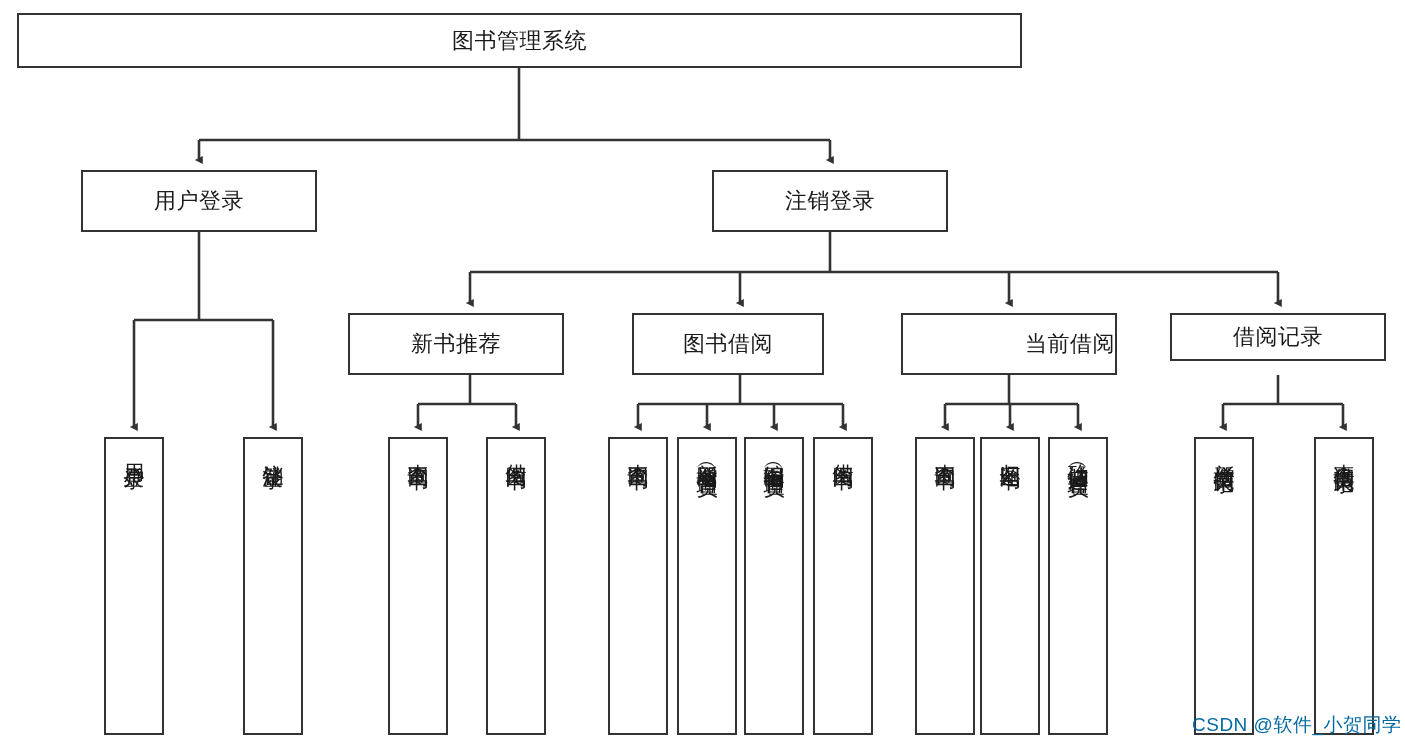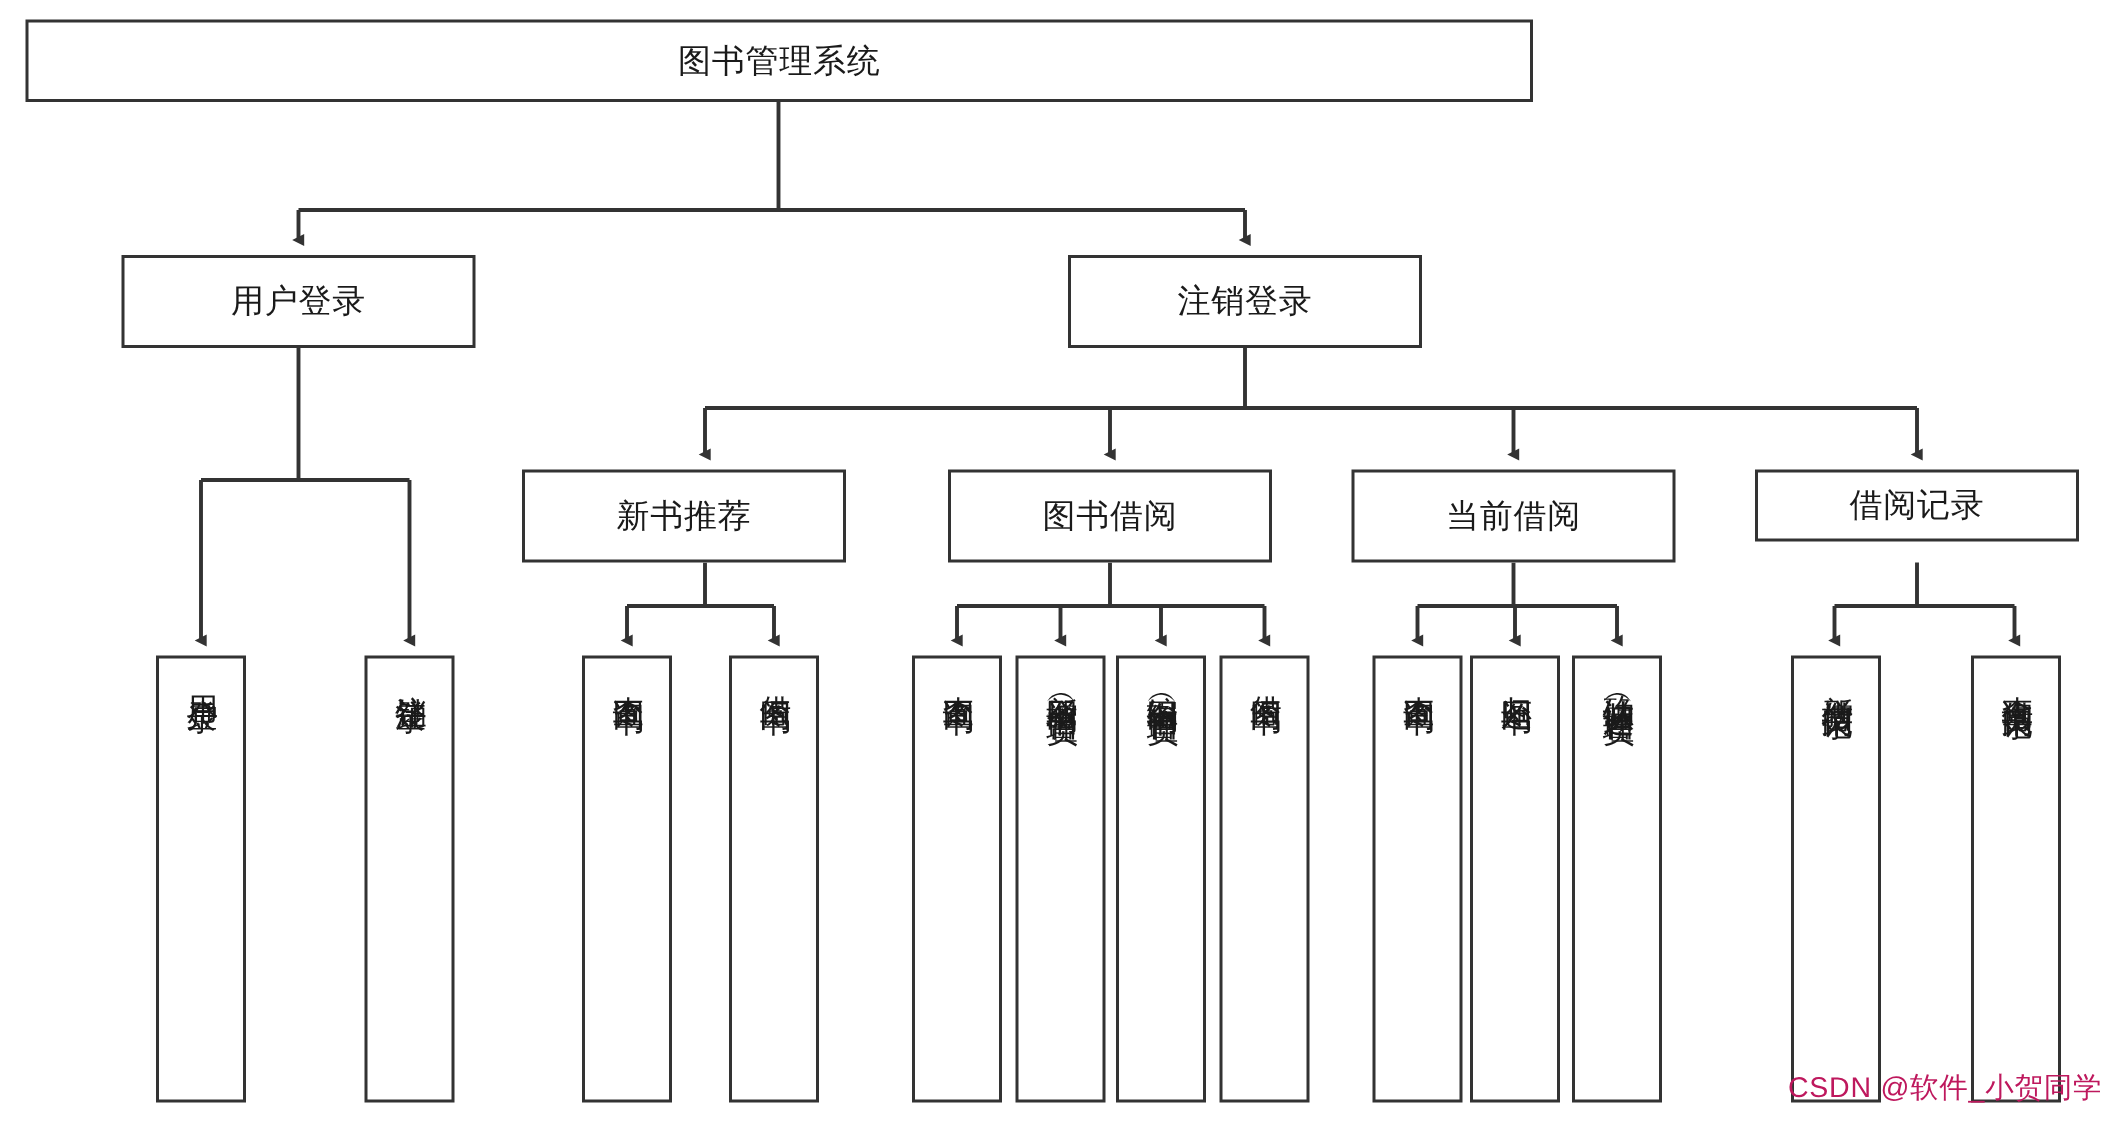--- a/index.html
+++ b/index.html
@@ -52,21 +52,21 @@
   }
   .node.vertical {
     align-items: flex-start;
     padding-top: 8px;
   }
   .watermark {
     position: absolute;
     left: 1192px;
     top: 712px;
     font-size: 19px;
-    color: #be185d;
+    color: #0369a1;
     white-space: nowrap;
     letter-spacing: 0.5px;
   }
 </style>
 </head>
 <body>
 
 <div id="diagram-root">
 
   <svg class="edges" viewBox="0 0 1405 747">
@@ -126,24 +126,24 @@
   <div class="node" style="left:81px; top:170px; width:236px; height:62px;">
     <span class="label">用户登录</span>
   </div>
   <div class="node" style="left:712px; top:170px; width:236px; height:62px;">
     <span class="label">注销登录</span>
   </div>
 
   <div class="node" style="left:348px; top:313px; width:216px; height:62px;">
     <span class="label">新书推荐</span>
   </div>
-  <div class="node" style="left:632px; top:313px; width:216px; height:62px;">
+  <div class="node" style="left:632px; top:313px; width:192px; height:62px;">
     <span class="label">图书借阅</span>
   </div>
-  <div class="node" style="left:901px; top:313px; width:216px; height:62px;">
+  <div class="node" style="left:901px; top:313px; width:216px; height:62px;justify-content:flex-end;">
     <span class="label">当前借阅</span>
   </div>
   <div class="node" style="left:1170px; top:313px; width:216px; height:48px;">
     <span class="label">借阅记录</span>
   </div>
 
   <div class="node vertical" style="left:104px; top:437px; width:60px; height:298px;">
     <span class="label">用户登录</span>
   </div>
   <div class="node vertical" style="left:243px; top:437px; width:60px; height:298px;">

